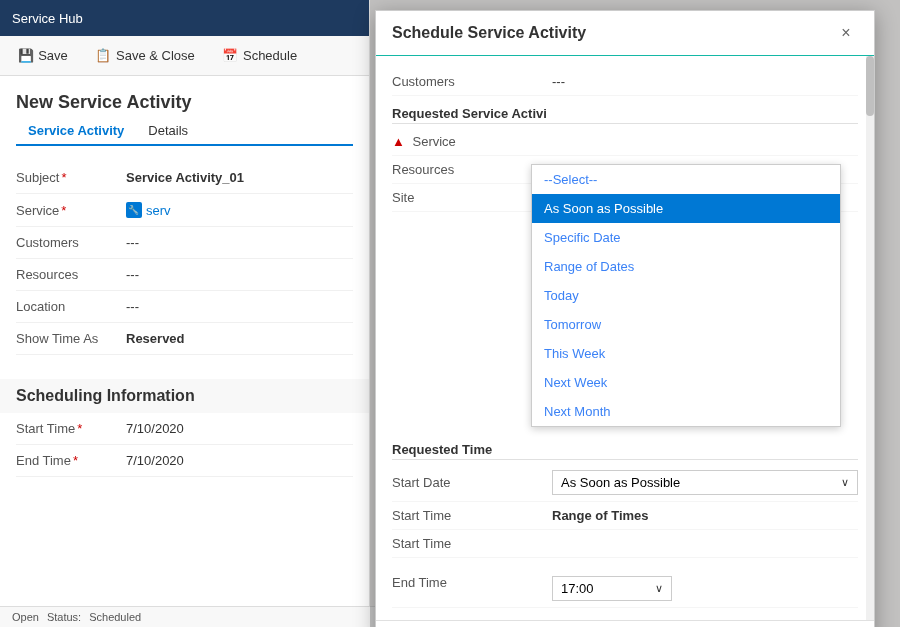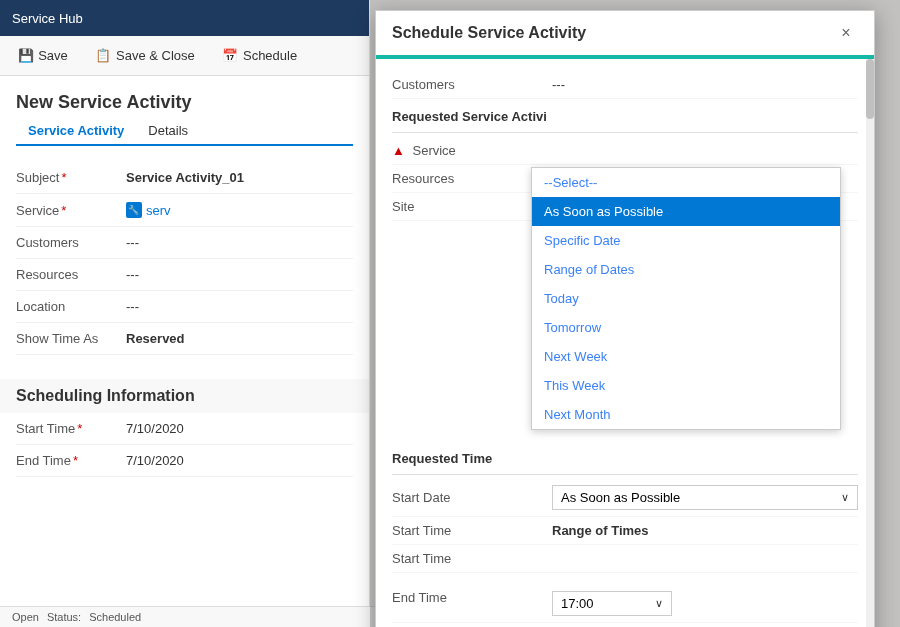--- a/index.html
+++ b/index.html
@@ -174,21 +174,21 @@
       width: 500px;
       background: #fff;
       border: 1px solid #ccc;
       box-shadow: 0 4px 20px rgba(0,0,0,0.3);
       display: flex;
       flex-direction: column;
     }
 
     .modal-titlebar {
       background: #fff;
-      border-bottom: 4px solid #14b8a6;
+      border-bottom: 1px solid #14b8a6;
       padding: 10px 16px;
       display: flex;
       align-items: center;
       justify-content: space-between;
     }
 
     .modal-title {
       font-size: 16px;
       font-weight: 600;
       color: #333;
@@ -234,21 +234,21 @@
 
     .modal-required {
       color: #c00;
       margin-right: 4px;
     }
 
     .section-title {
       font-size: 13px;
       font-weight: 600;
       color: #333;
-      padding: 10px 0 8px;
+      padding: 10px 0 2px;
       border-bottom: 1px solid #e0e0e0;
       margin-bottom: 4px;
     }
 
     .select-field {
       display: flex;
       align-items: center;
       border: 1px solid #ccc;
       padding: 4px 8px;
       background: #fff;
@@ -438,22 +438,22 @@
       <div class="modal-value"></div>
     </div>
 
     <div class="dropdown-overlay">
       <div class="dropdown-item">--Select--</div>
       <div class="dropdown-item selected">As Soon as Possible</div>
       <div class="dropdown-item">Specific Date</div>
       <div class="dropdown-item">Range of Dates</div>
       <div class="dropdown-item">Today</div>
       <div class="dropdown-item">Tomorrow</div>
+      <div class="dropdown-item">This Week</div>
       <div class="dropdown-item">Next Week</div>
-      <div class="dropdown-item">This Week</div>
       <div class="dropdown-item">Next Month</div>
     </div>
 
     <div class="section-title" style="margin-top: 220px;">Requested Time</div>
 
     <div class="modal-row">
       <div class="modal-label">Start Date</div>
       <div class="select-field">
         <span>As Soon as Possible</span>
         <span class="select-arrow">∨</span>

